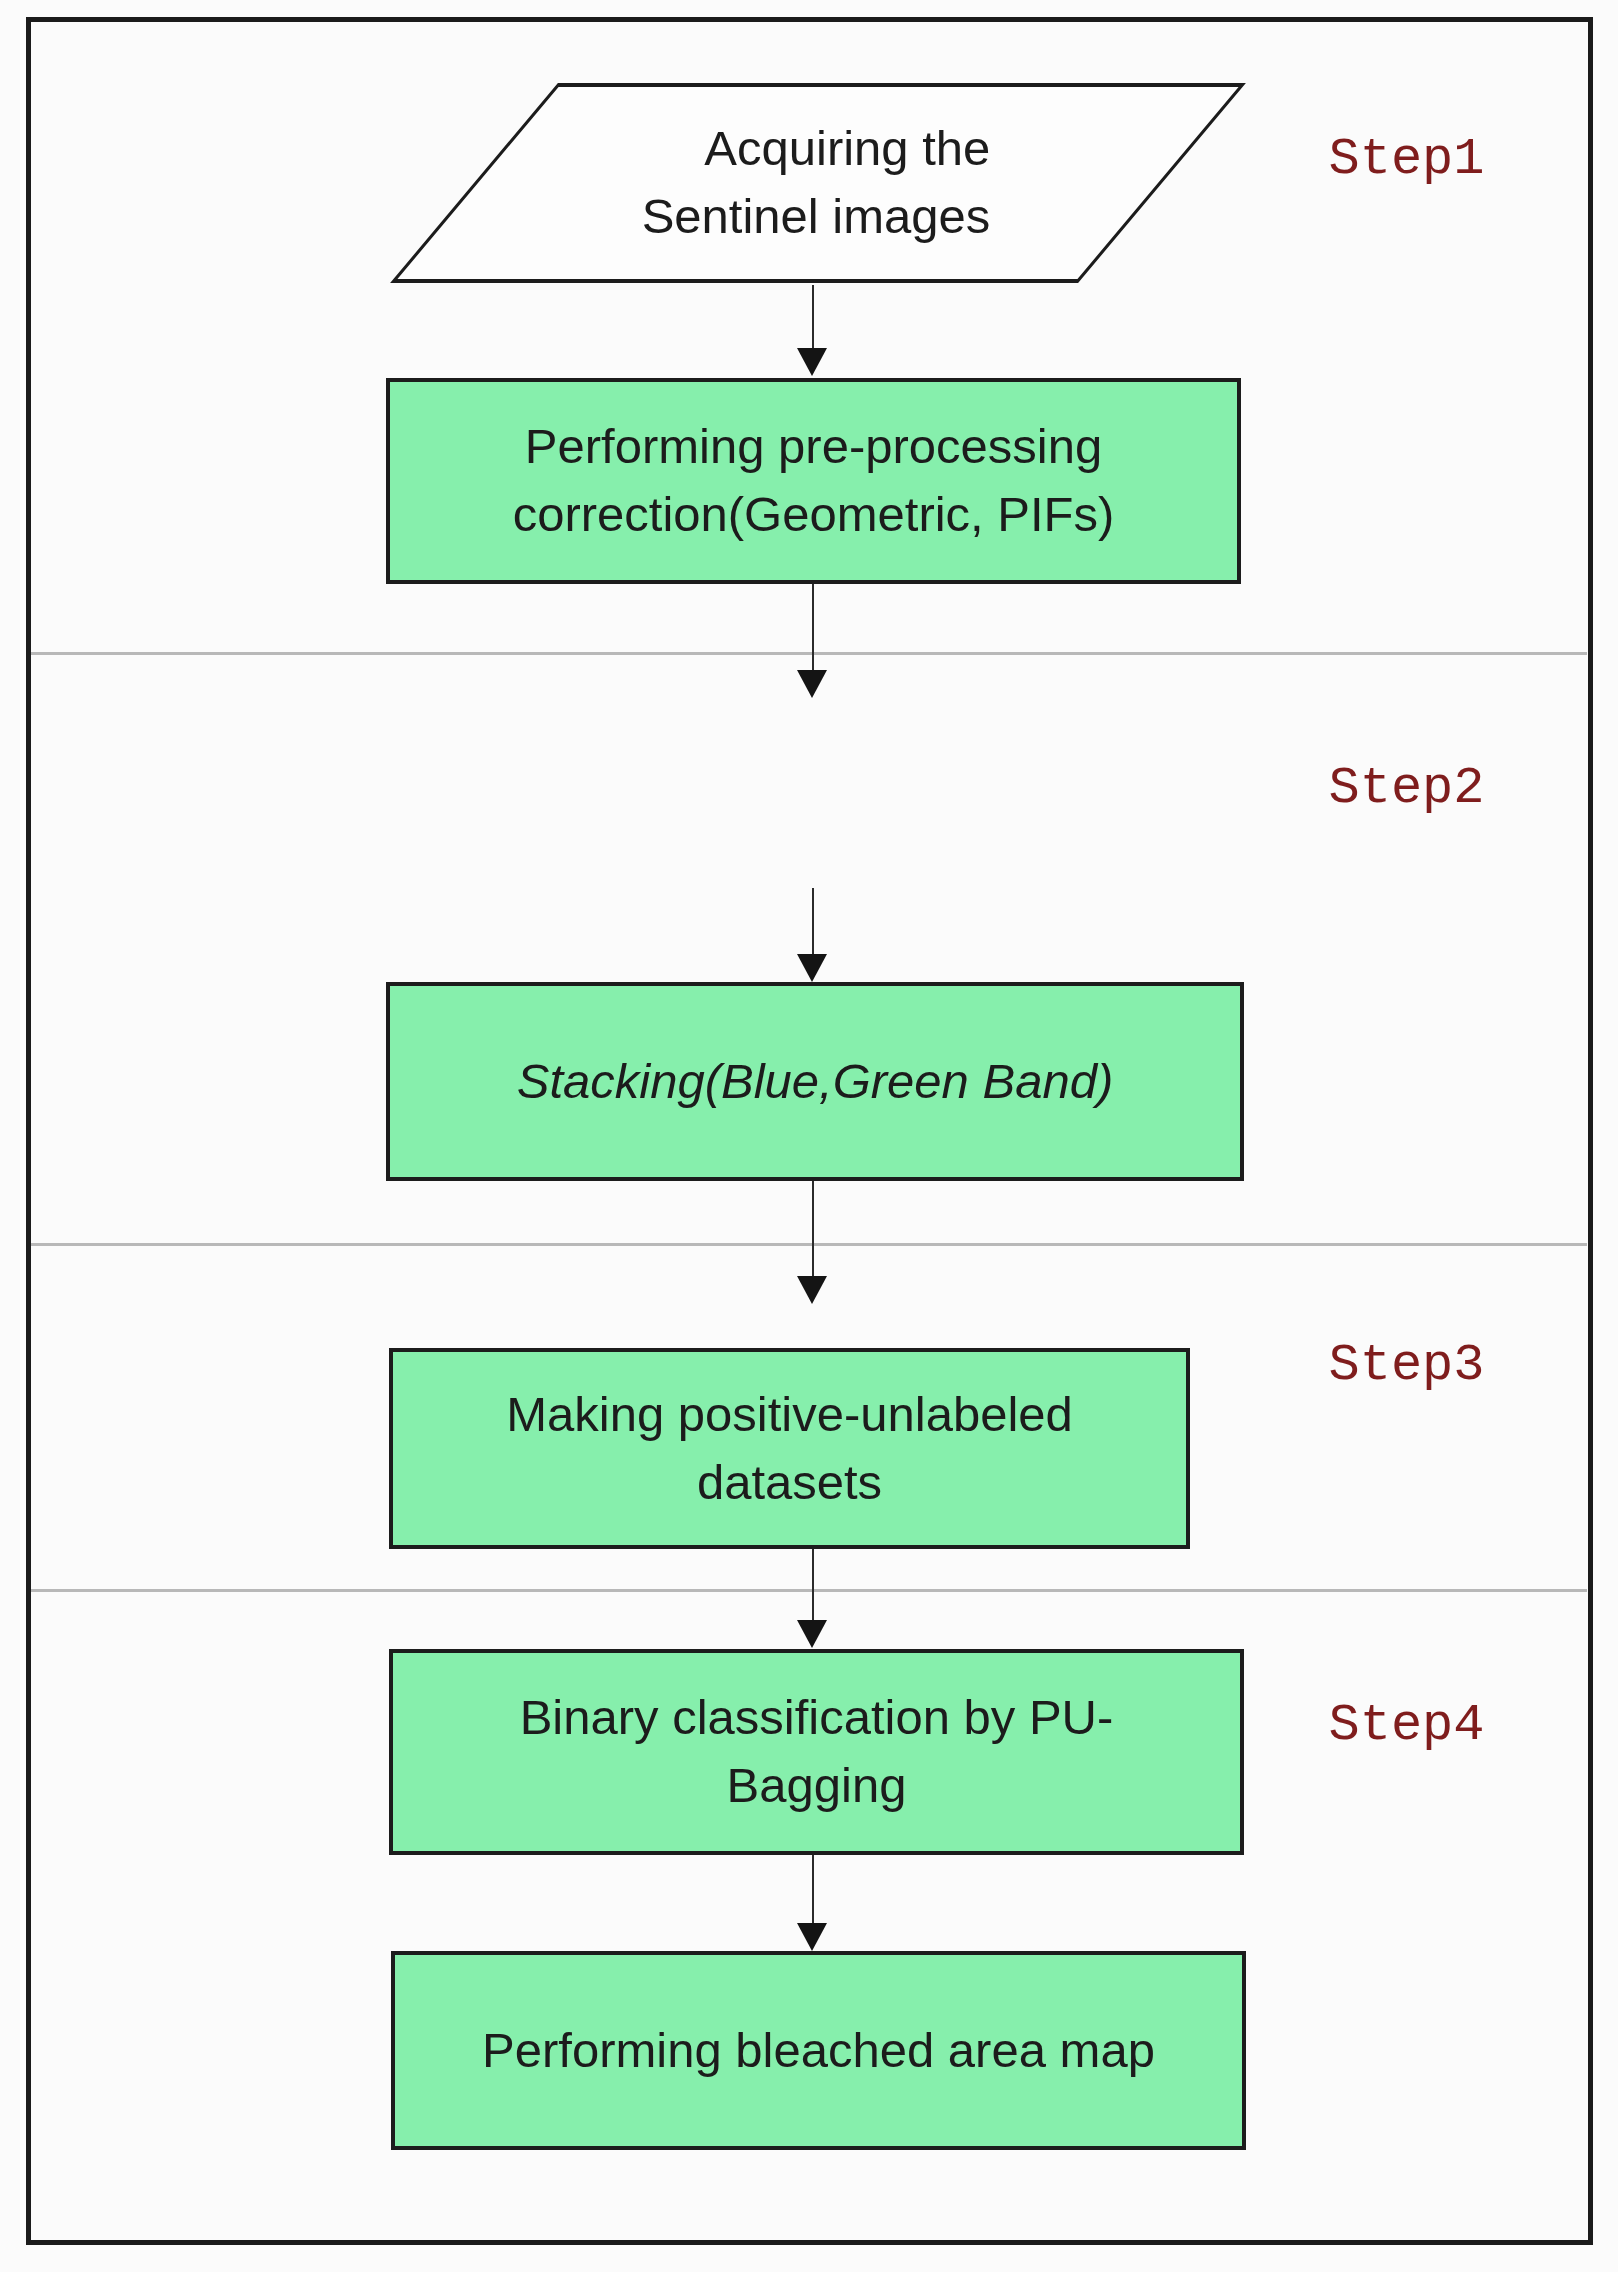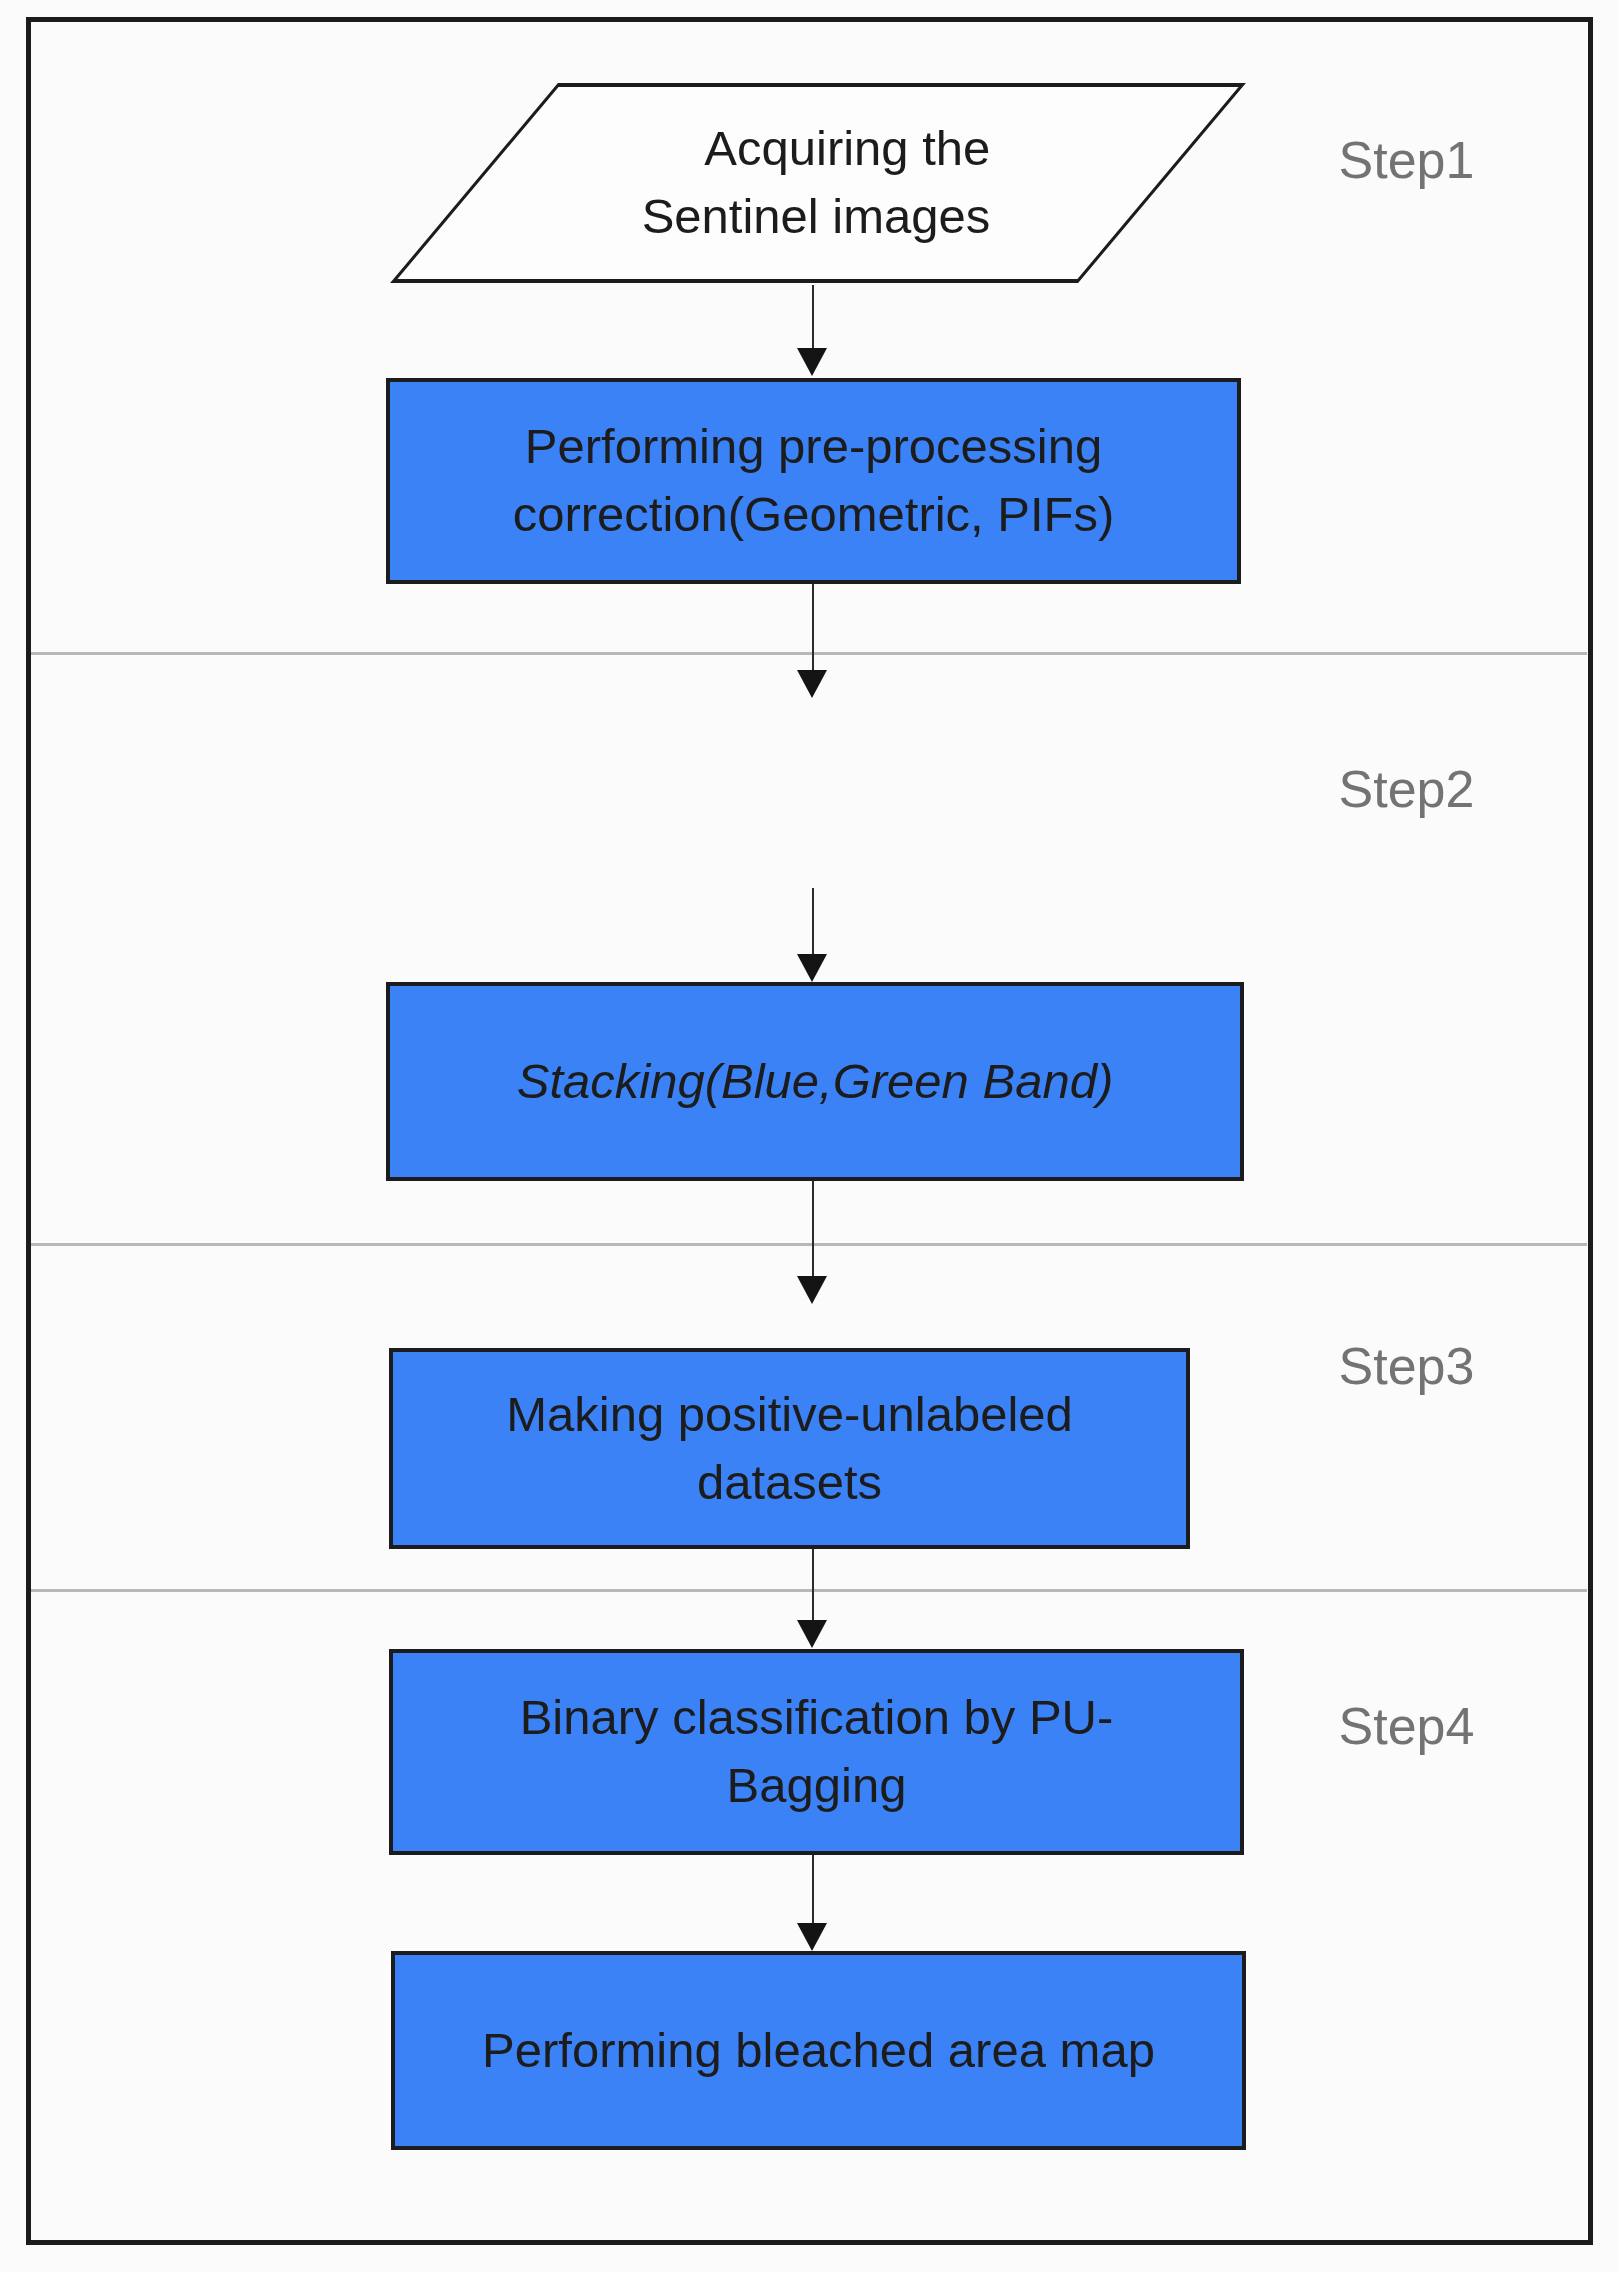--- a/index.html
+++ b/index.html
@@ -27,21 +27,21 @@
     background: #b8b8b8;
     z-index: 1;
   }
   .divider-1 { top: 652px; }
   .divider-2 { top: 1243px; }
   .divider-3 { top: 1589px; }
 
   .node-box {
     position: absolute;
     border: 4.3px solid #1c1c1c;
-    background: #3b82f6;
+    background: #86efac;
     display: flex;
     align-items: center;
     justify-content: center;
     text-align: center;
     font-size: 49px;
     line-height: 1.38;
     white-space: pre-line;
     color: #1c1c1c;
     z-index: 3;
     padding: 0 17.3px;
@@ -75,22 +75,23 @@
     white-space: pre-line;
     color: #1c1c1c;
     z-index: 4;
   }
 
   .step-label {
     position: absolute;
     left: 1320px; width: 173px;
     text-align: center;
     font-size: 52px;
-    color: #737373;
+    color: #7f1d1d;
     z-index: 2;
+    font-family: Liberation Mono, monospace;
   }
   .s1 { top: 130px; }
   .s2 { top: 759px; }
   .s3 { top: 1336px; }
   .s4 { top: 1696px; }
 
   .arrow { position: absolute; left: 797px; width: 32px; z-index: 2; }
   .a1 { top: 285px;  height: 91px; }
   .a2 { top: 583px;  height: 115px; }
   .a3 { top: 888px; height: 94px; }

